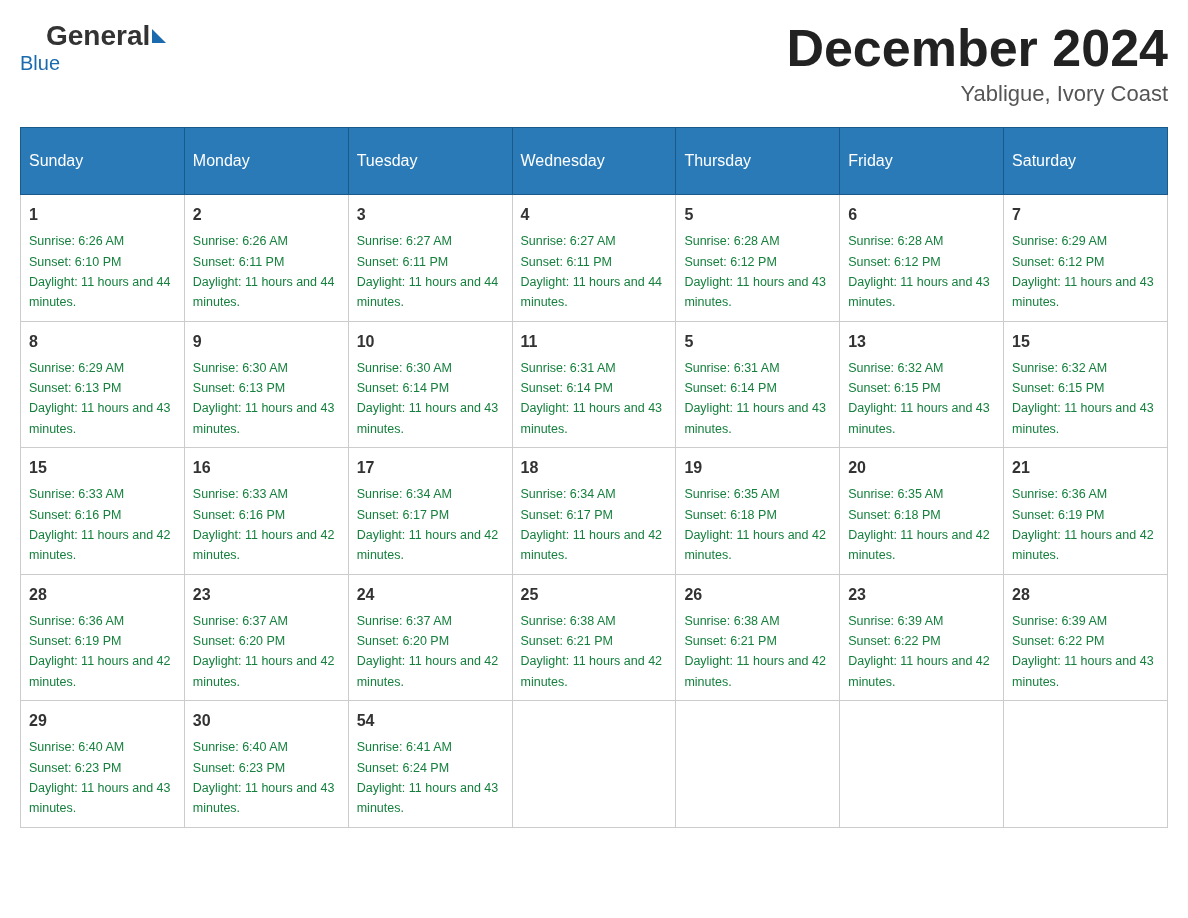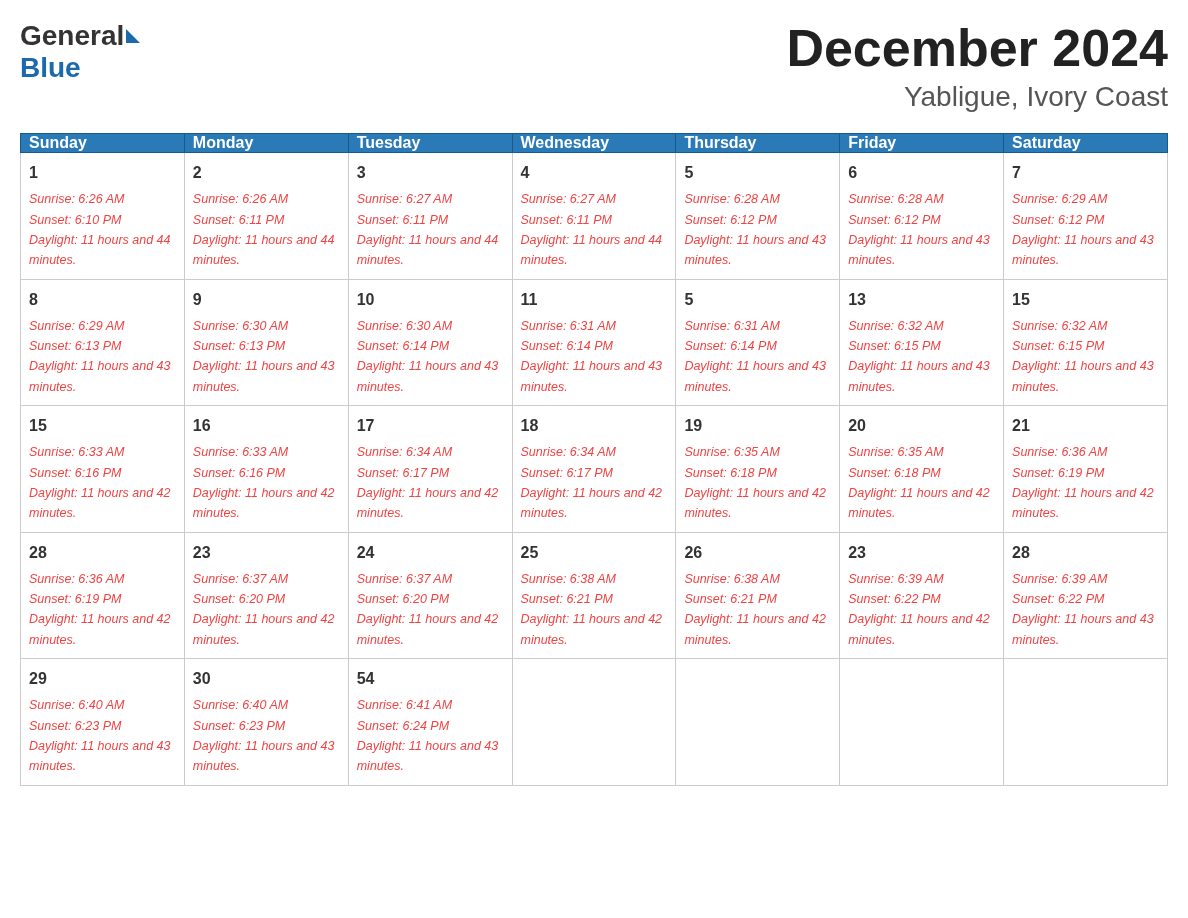--- a/index.html
+++ b/index.html
@@ -19,20 +19,21 @@
     .logo {
       display: flex;
       flex-direction: column;
       align-items: flex-start;
     }
     .logo-text {
       display: flex;
       align-items: center;
       font-size: 28px;
       font-weight: bold;
+      margin-left: 26px;
     }
     .logo-general {
       color: #333;
     }
     .logo-arrow {
       display: inline-block;
       width: 0;
       height: 0;
       border-left: 14px solid #1a6aad;
       border-top: 14px solid transparent;
@@ -43,35 +44,35 @@
     .title-section {
       text-align: right;
     }
     .calendar-title {
       font-size: 52px;
       font-weight: bold;
       color: #222;
       line-height: 1.1;
     }
     .calendar-subtitle {
-      font-size: 28px;
+      font-size: 22px;
       color: #555;
       margin-top: 4px;
     }
     .calendar {
       width: 100%;
       border-collapse: collapse;
       border: 1px solid #aaa;
     }
     .calendar thead th {
       background-color: #2a7ab8;
       color: #fff;
       font-size: 16px;
-      font-weight: bold;
-      padding: 0 8px;
+      font-weight: normal;
+      padding: 24px 8px;
       text-align: left;
       border: 1px solid #1a5a8a;
     }
     .calendar tbody td {
       vertical-align: top;
       padding: 8px;
       border: 1px solid #ccc;
       width: 14.28%;
       min-height: 110px;
       font-size: 13px;
@@ -79,42 +80,41 @@
       line-height: 1.5;
     }
     .day-number {
       font-size: 16px;
       font-weight: bold;
       display: block;
       margin-bottom: 4px;
     }
     .day-info {
       font-size: 12.5px;
-      color: #ef4444;
+      color: #15803d;
       line-height: 1.55;
-      font-style: italic;
     }
     .empty-cell {
       background: #fff;
     }
     .week-row td {
       border-top: 2px solid #2a7ab8;
     }
   </style>
 </head>
 <body>
 
 <div class="header">
   <div class="logo">
     <div class="logo-text">
       <span class="logo-general">General</span>
       <span class="logo-arrow"></span>
       <br>
     </div>
-    <div style="font-size:28px; font-weight:bold;">
+    <div style="font-size:20px; font-weight:normal;">
       <span style="color:#1a6aad;">Blue</span>
     </div>
   </div>
   <div class="title-section">
     <div class="calendar-title">December 2024</div>
     <div class="calendar-subtitle">Yabligue, Ivory Coast</div>
   </div>
 </div>
 
 <table class="calendar">

